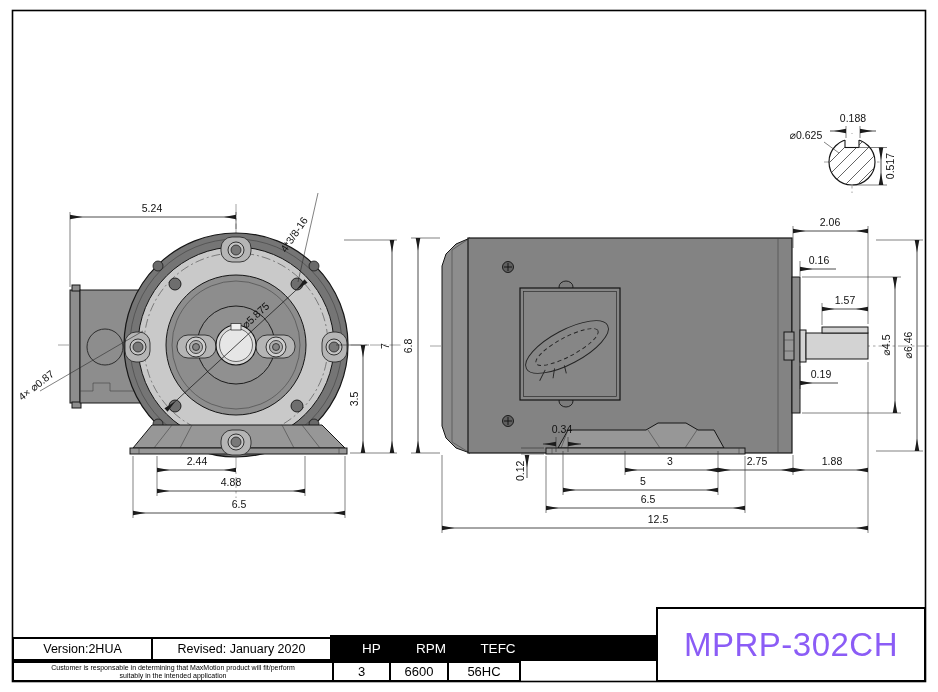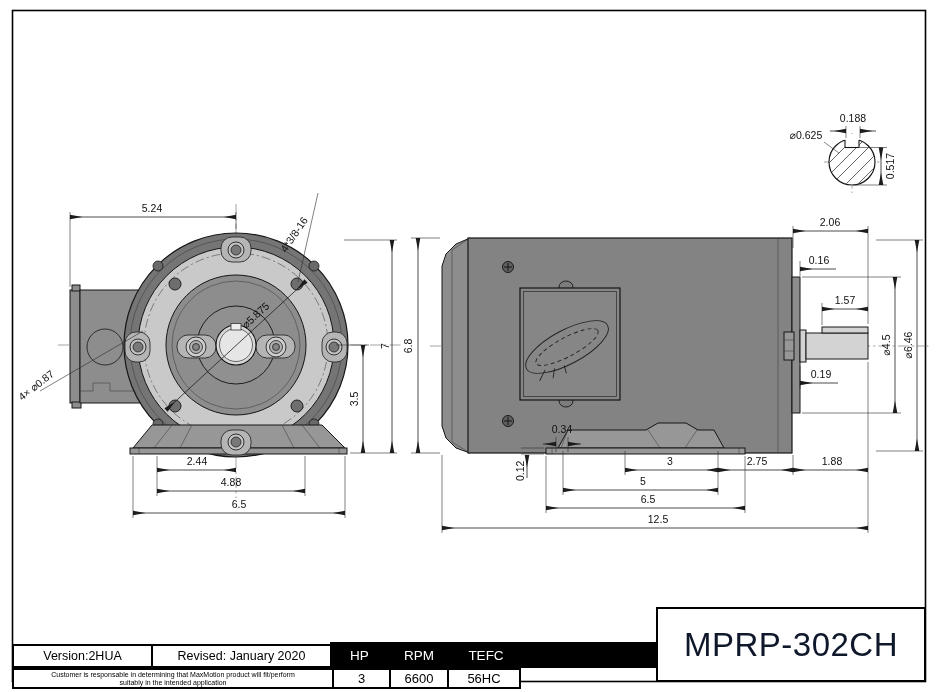--- a/index.html
+++ b/index.html
@@ -23,34 +23,34 @@
   .p5{fill:var(--metal-shaft);stroke:#161616;stroke-width:1}
   .p6{fill:var(--metal-base);stroke:#161616;stroke-width:1}
   .thin{stroke:#3a3a3a;stroke-width:.55;fill:none}
   .dim{stroke:#1f1f1f;stroke-width:.8;fill:none}
   .ext{stroke:#2c2c2c;stroke-width:.6;fill:none}
   .cl{stroke:#5a5a5a;stroke-width:.55;stroke-dasharray:11 3 2.5 3;fill:none}
   .dt{font-size:10.5px;fill:#101010;text-anchor:middle;font-family:"Liberation Sans","DejaVu Sans",sans-serif}
   .ds{text-anchor:start}
   .hatch{stroke:#222;stroke-width:.7}
   
-  .tb{position:absolute;left:12px;top:635px;width:643px;height:47px;margin-top:7px;}
+  .tb{position:absolute;left:12px;top:635px;width:643px;height:47px;}
   .tb-row1{position:absolute;left:0;top:0;height:26px;display:flex;}
   .cell{box-sizing:border-box;border:2px solid #000;background:#fff;display:flex;
         align-items:center;justify-content:center;font-size:12.5px;color:#000;}
   .ver{width:141px;height:24px;margin-top:2px;}
   .rev{width:181px;height:24px;margin-top:2px;margin-left:-2px;}
-  .specs-head{width:367px;height:26px;background:#000;display:flex;margin-left:-2px;}
+  .specs-head{width:367px;height:26px;background:#000;display:flex;margin-left:-2px;padding-left:12px;}
   .sh-cell{color:#fff;display:flex;align-items:center;justify-content:center;font-size:13.5px;}
   .tb-row2{position:absolute;left:0;top:26px;height:21px;display:flex;}
   .disc{width:322px;height:21px;flex-direction:column;line-height:8px;font-size:7px;text-align:center;}
   .val{height:21px;margin-left:-2px;font-size:13px;}
   .model-box{position:absolute;left:656px;top:607px;width:270px;height:75px;background:#fff;
              border:2.5px solid #000;box-sizing:border-box;display:flex;align-items:center;
-             justify-content:center;font-size:33px;color:#0f172a;letter-spacing:.5px;}
+             justify-content:center;font-size:33px;color:#8b5cf6;letter-spacing:.5px;}
   .w0{width:59px}.w1{width:60px}.w2{width:74px}.w3{width:130px}
 </style>
 </head>
 <body>
 
 <div id="sheet">
 <svg width="938" height="692" viewBox="0 0 938 692">
   <defs>
     <marker id="ar" markerWidth="13" markerHeight="6" refX="12.5" refY="3" orient="auto-start-reverse" markerUnits="userSpaceOnUse">
       <path d="M0,3 L12.5,0.7 L12.5,5.3 Z" fill="#1c1c1c"></path>

